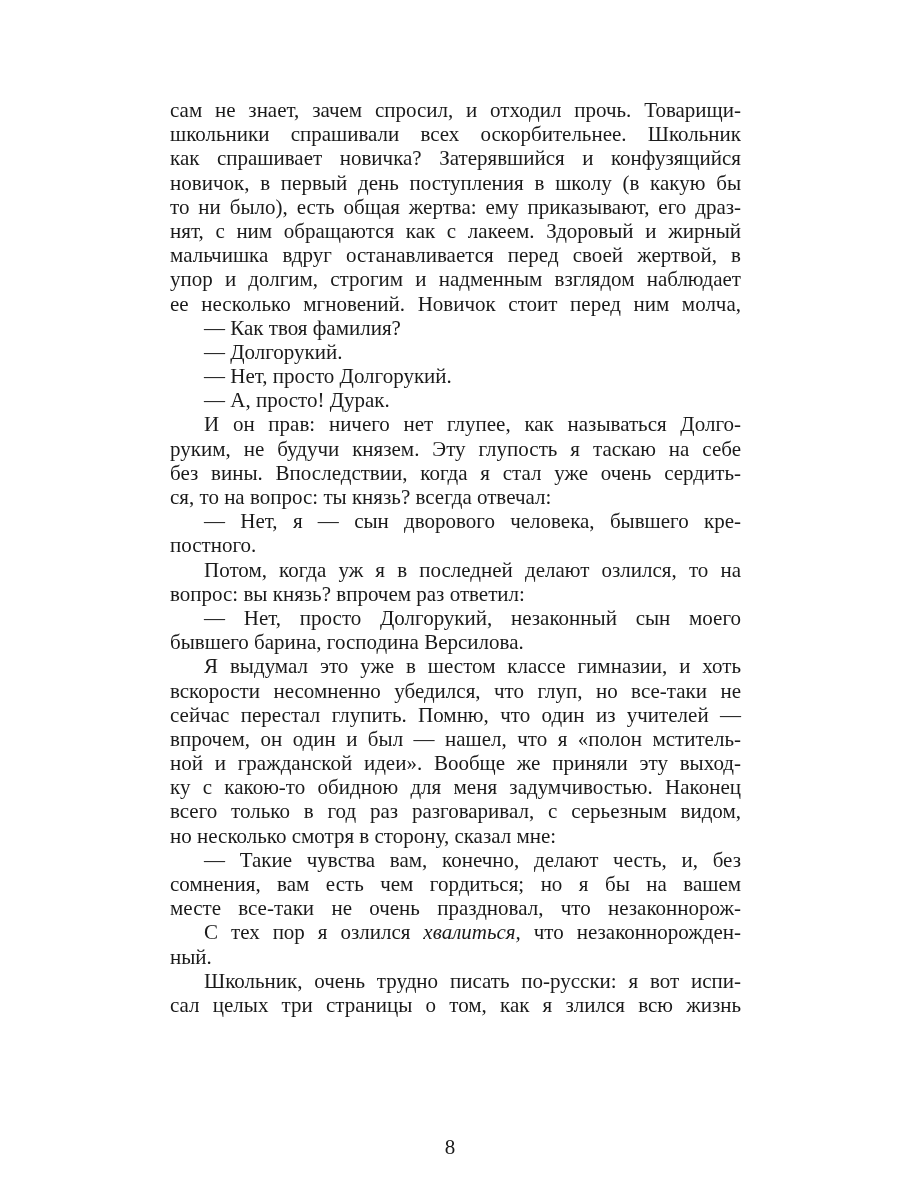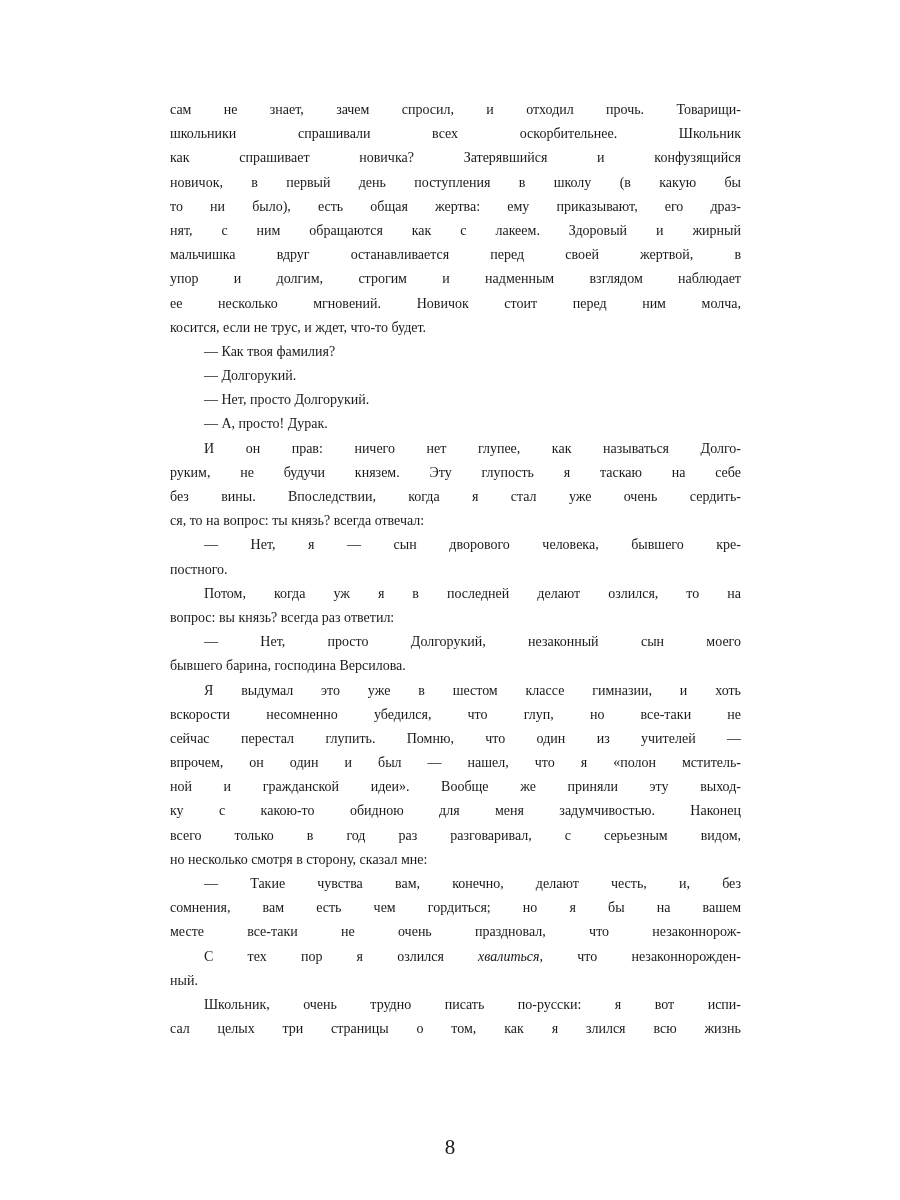--- a/index.html
+++ b/index.html
@@ -3,21 +3,21 @@
 <meta charset="utf-8">
 <style>
   html, body { margin: 0; padding: 0; background: #ffffff; }
   body { width: 900px; height: 1200px; position: relative; overflow: hidden; }
   .page {
     position: absolute;
     left: 170px;
     top: 98px;
     width: 571px;
     font-family: "Liberation Serif", serif;
-    font-size: 14px;
+    font-size: 21px;
     line-height: 24.2px;
     color: #1a1a1a;
   }
   .line {
     display: block;
     white-space: nowrap;
     text-align: justify;
     text-align-last: justify;
     height: 24.2px;
   }
@@ -41,33 +41,32 @@
 <div class="page">
   <span class="line">сам не знает, зачем спросил, и отходил прочь. Товарищи-</span>
   <span class="line">школьники спрашивали всех оскорбительнее. Школьник</span>
   <span class="line">как спрашивает новичка? Затерявшийся и конфузящийся</span>
   <span class="line">новичок, в первый день поступления в школу (в какую бы</span>
   <span class="line">то ни было), есть общая жертва: ему приказывают, его драз-</span>
   <span class="line">нят, с ним обращаются как с лакеем. Здоровый и жирный</span>
   <span class="line">мальчишка вдруг останавливается перед своей жертвой, в</span>
   <span class="line">упор и долгим, строгим и надменным взглядом наблюдает</span>
   <span class="line">ее несколько мгновений. Новичок стоит перед ним молча,</span>
-  <span class="line last">косится, если не трус, и ждет, что-то будет.</span>
   <span class="line indent last">— Как твоя фамилия?</span>
   <span class="line indent last">— Долгорукий.</span>
   <span class="line indent last">— Нет, просто Долгорукий.</span>
   <span class="line indent last">— А, просто! Дурак.</span>
   <span class="line indent">И он прав: ничего нет глупее, как называться Долго-</span>
   <span class="line">руким, не будучи князем. Эту глупость я таскаю на себе</span>
   <span class="line">без вины. Впоследствии, когда я стал уже очень сердить-</span>
   <span class="line last">ся, то на вопрос: ты князь? всегда отвечал:</span>
   <span class="line indent">— Нет, я — сын дворового человека, бывшего кре-</span>
   <span class="line last">постного.</span>
   <span class="line indent">Потом, когда уж я в последней делают озлился, то на</span>
-  <span class="line last">вопрос: вы князь? всегда раз ответил:</span>
+  <span class="line last">вопрос: вы князь? впрочем раз ответил:</span>
   <span class="line indent">— Нет, просто Долгорукий, незаконный сын моего</span>
   <span class="line last">бывшего барина, господина Версилова.</span>
   <span class="line indent">Я выдумал это уже в шестом классе гимназии, и хоть</span>
   <span class="line">вскорости несомненно убедился, что глуп, но все-таки не</span>
   <span class="line">сейчас перестал глупить. Помню, что один из учителей —</span>
   <span class="line">впрочем, он один и был — нашел, что я «полон мститель-</span>
   <span class="line">ной и гражданской идеи». Вообще же приняли эту выход-</span>
   <span class="line">ку с какою-то обидною для меня задумчивостью. Наконец</span>
   <span class="line">всего только в год раз разговаривал, с серьезным видом,</span>
   <span class="line last">но несколько смотря в сторону, сказал мне:</span>

